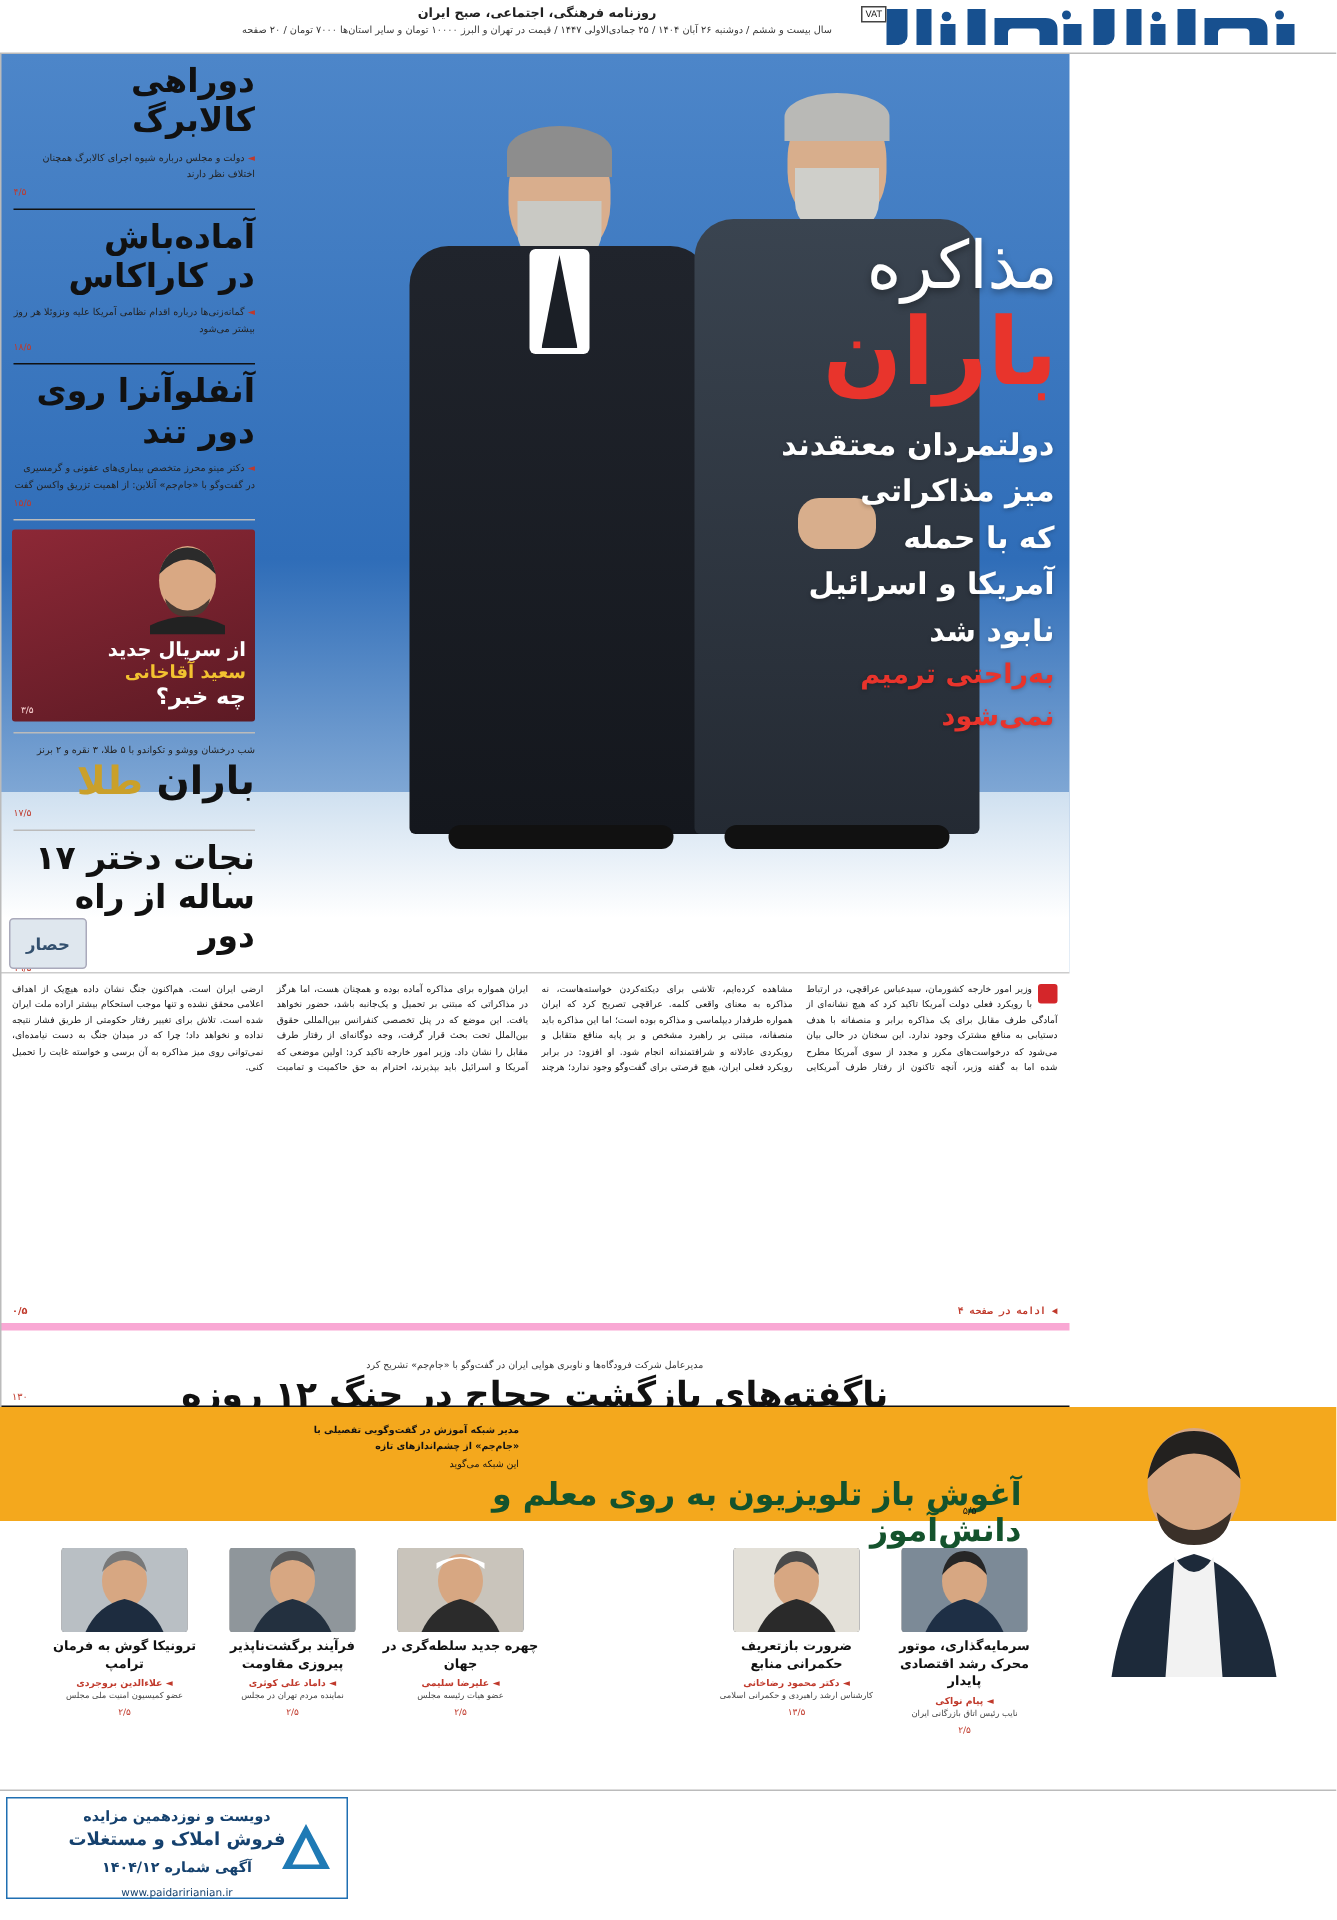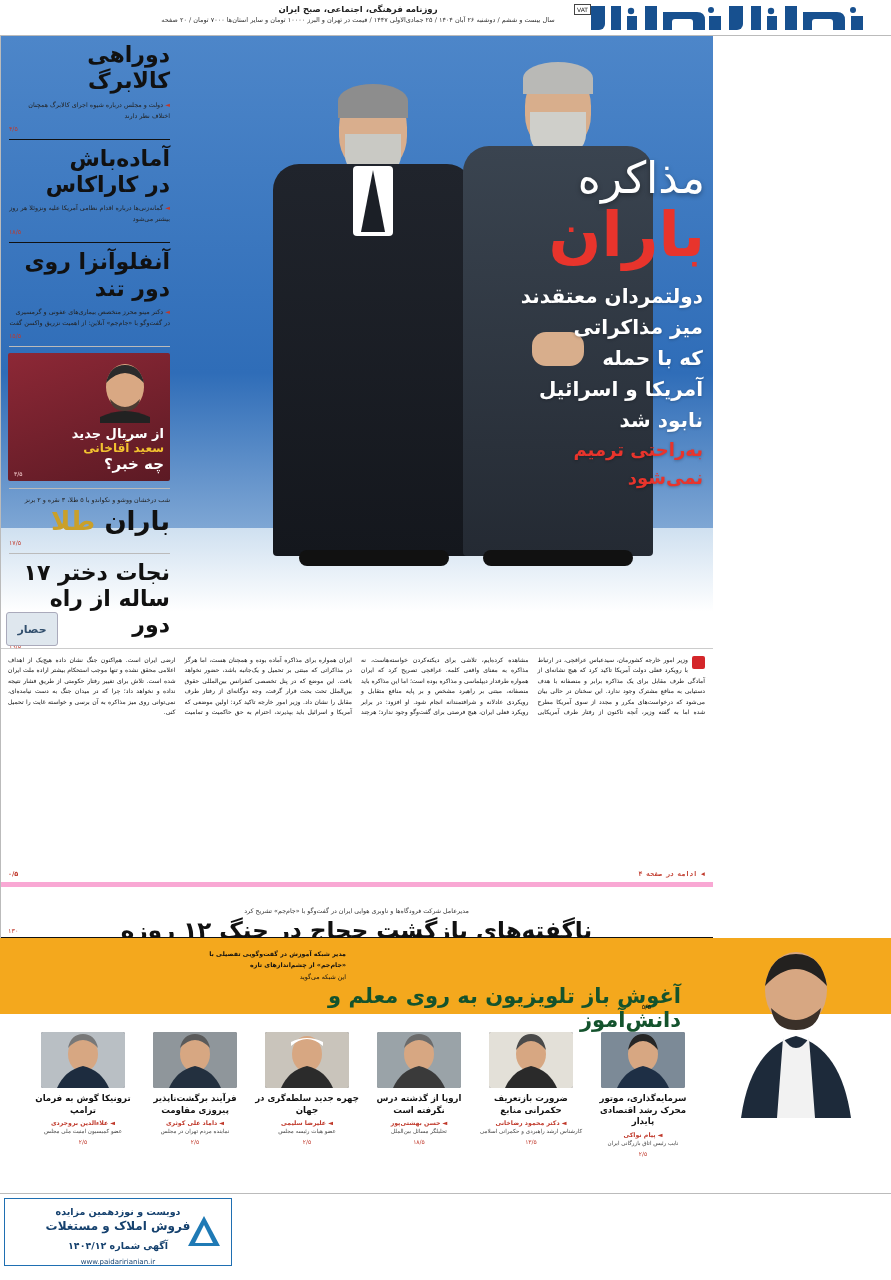--- a/index.html
+++ b/index.html
@@ -390,34 +390,20 @@
             <path d="M27 18 q15 -18 30 0 q-3 -16 -15 -16 q-12 0 -15 16z" fill="#262626"></path>
             <path d="M16 56 q8 -18 26 -22 q18 4 26 22z" fill="#1e2f45"></path>
           </svg>
       </div>
       <div class="col-t">سرمایه‌گذاری، موتور محرک رشد اقتصادی پایدار</div>
       <div class="col-a">◄ پیام نواکی</div>
       <div class="col-r">نایب رئیس اتاق بازرگانی ایران</div>
       <div class="col-p">۲/۵</div>
     </div>
 
-    <div class="col-item" style="right:420px;">
-      <div class="col-photo">
-        <svg viewBox="0 0 84 56" width="84" height="56">
-            <rect width="84" height="56" fill="#9aa3a8"></rect>
-            <ellipse cx="42" cy="22" rx="15" ry="18" fill="#d7a782"></ellipse>
-            <path d="M27 16 q15 -16 30 0 q-3 -14 -15 -14 q-12 0 -15 14z" fill="#6b6b6b"></path>
-            <path d="M16 56 q8 -18 26 -22 q18 4 26 22z" fill="#3a3a3a"></path>
-          </svg>
-      </div>
-      <div class="col-t">اروپا از گذشته درس نگرفته است</div>
-      <div class="col-a">◄ حسن بهشتی‌پور</div>
-      <div class="col-r">تحلیلگر مسائل بین‌الملل</div>
-      <div class="col-p">۱۸/۵</div>
-    </div>
 
     <div class="col-item" style="right:532px;">
       <div class="col-photo">
         <svg viewBox="0 0 84 56" width="84" height="56">
             <rect width="84" height="56" fill="#c9c4bb"></rect>
             <ellipse cx="42" cy="22" rx="15" ry="18" fill="#d7a782"></ellipse>
             <path d="M26 14 q16 -14 32 0 l0 -4 q-16 -8 -32 0z" fill="#fff"></path>
             <path d="M16 56 q8 -18 26 -22 q18 4 26 22z" fill="#2b2b2b"></path>
           </svg>
       </div>

